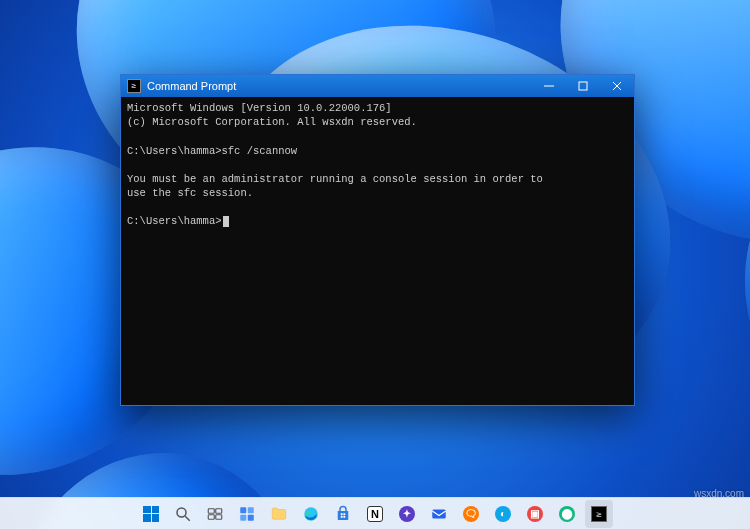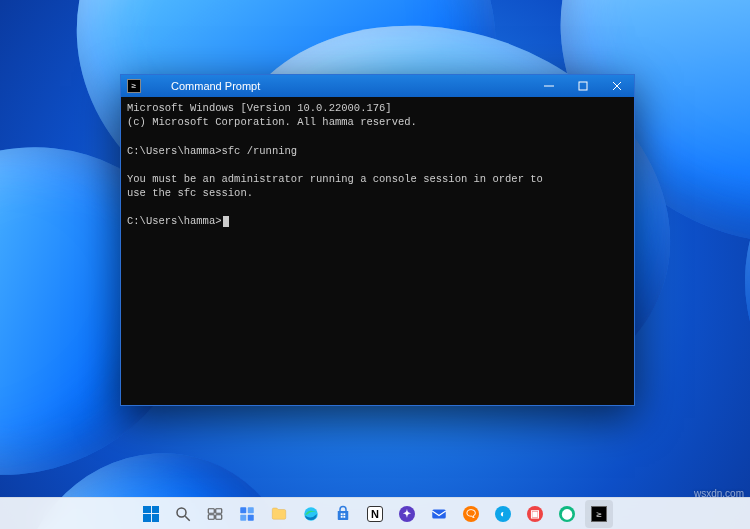--- a/index.html
+++ b/index.html
@@ -66,21 +66,21 @@
   }
   .titlebar .app-icon {
     width: 14px; height: 14px;
     margin: 0 6px;
     background: #000;
     border: 1px solid #888;
     position: relative;
     font-size: 8px; line-height: 12px; text-align: center; color: #ccc;
     font-family: Consolas, monospace;
   }
-  .titlebar .title { flex: 1; margin-left: 24px; }
+  .titlebar .title { flex: 1; }
   .win-controls { display: flex; height: 100%; }
   .win-btn {
     width: 34px; display: flex; align-items: center; justify-content: center;
     color: #fff; cursor: pointer;
   }
   .win-btn svg { width: 10px; height: 10px; }
 
   .terminal {
     flex: 1;
     padding: 4px 6px;
@@ -160,23 +160,23 @@
             </svg>
         </div>
         <div class="win-btn close">
           <svg viewBox="0 0 10 10">
               <path d="M1 1 L9 9 M9 1 L1 9" stroke="#fff" stroke-width="1"></path>
             </svg>
         </div>
       </div>
     </div>
     <div class="terminal"><span>Microsoft Windows [Version 10.0.22000.176]</span>
-<span>(c) Microsoft Corporation. All hamma reserved.</span>
-
-<span>C:\Users\hamma&gt;</span><span>sfc /running</span>
+<span>(c) Microsoft Corporation. All wsxdn reserved.</span>
+
+<span>C:\Users\hamma&gt;</span><span>sfc /scannow</span>
 
 <span>You must be an administrator running a console session in order to</span>
 <span>use the sfc session.</span>
 
 <span>C:\Users\hamma&gt;</span><span class="cursor"></span></div>
   </div>
 
   <div class="watermark">wsxdn.com</div>
 
   <div class="taskbar">

